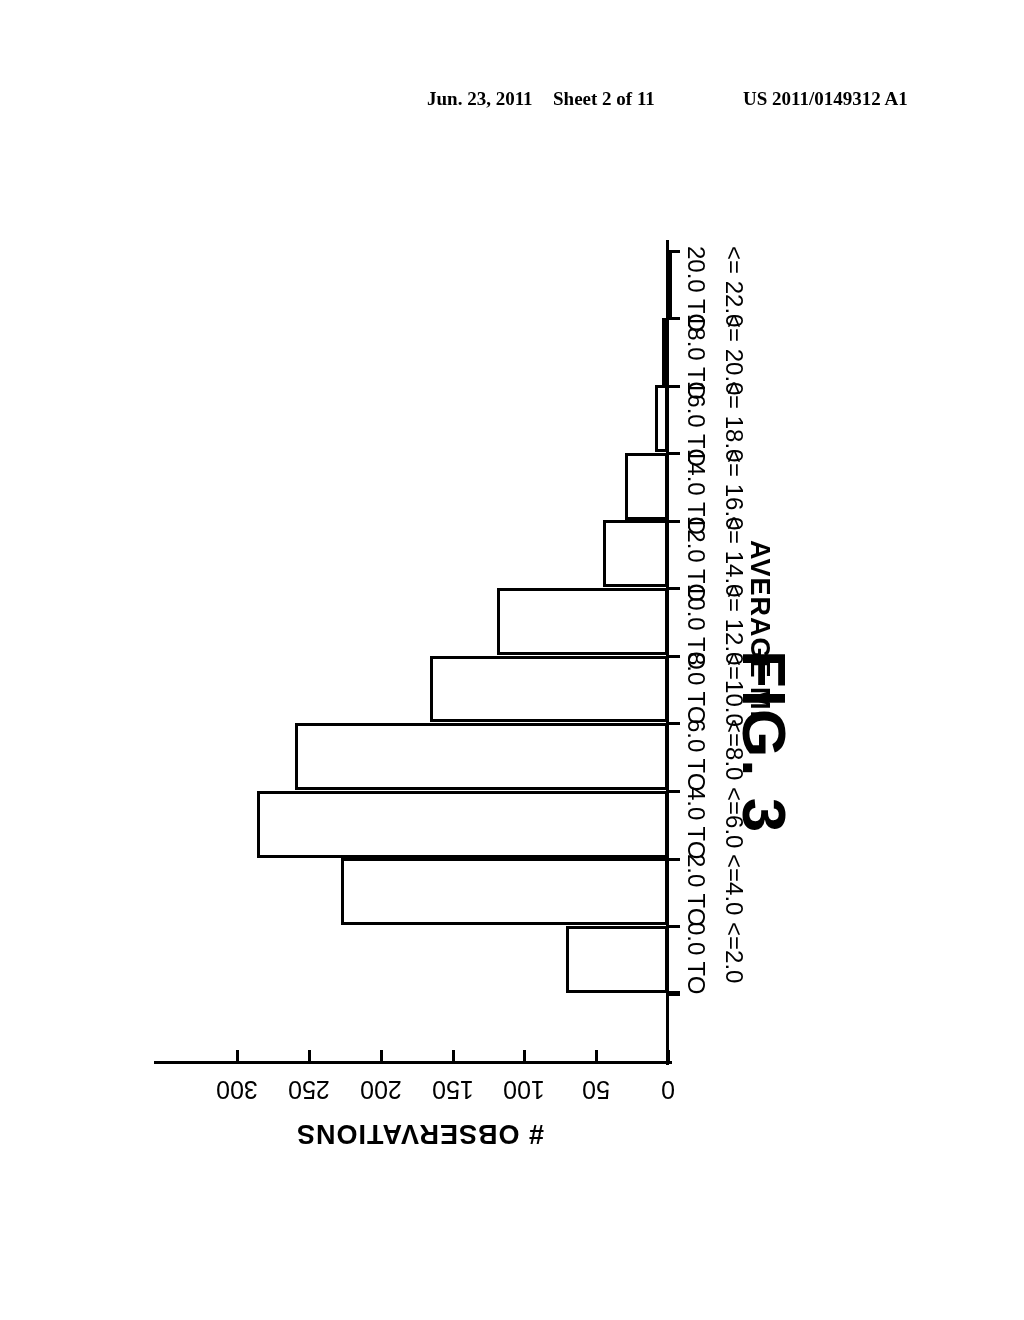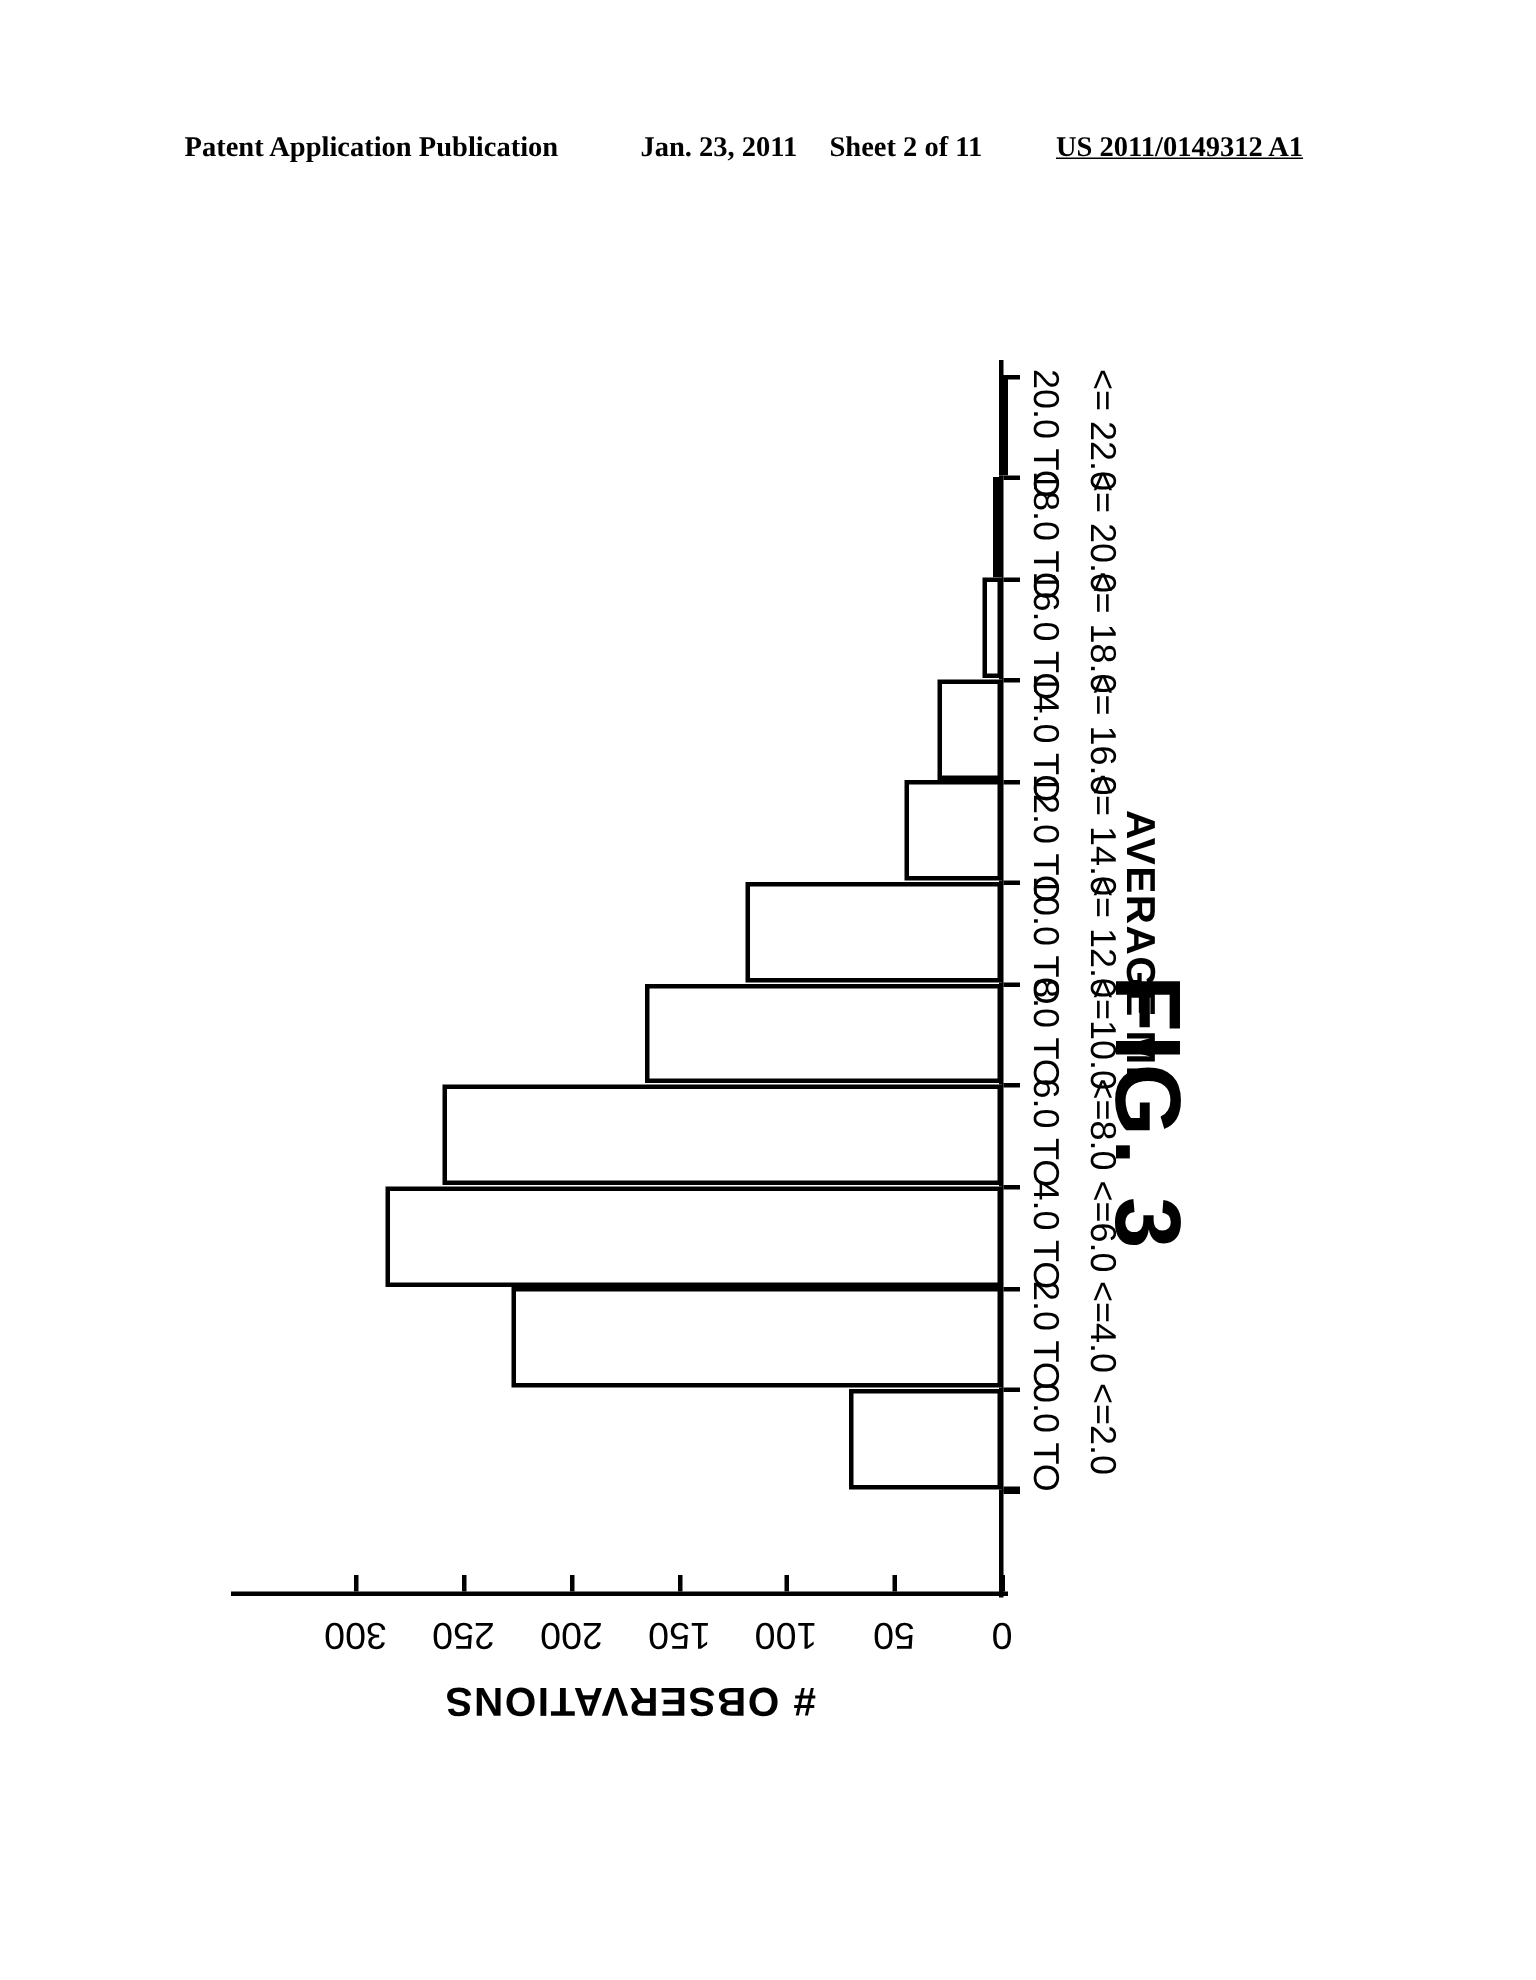--- a/index.html
+++ b/index.html
@@ -40,23 +40,22 @@
     left: 427px;
     top: 0;
   }
   #patent-header .hdr-sheet {
     position: absolute;
     left: 553px;
     top: 0;
   }
   #patent-header .hdr-number {
     position: absolute;
-    left: 704px;
-    top: 0;
-    text-decoration: underline;
+    left: 743px;
+    top: 0;
   }
 
   
   #figure {
     position: absolute;
     left: 0;
     top: 0;
     width: 1024px;
     height: 1320px;
   }
@@ -186,22 +185,21 @@
     position: absolute;
     border: 3px solid #000000;
     background: #ffffff;
     box-sizing: border-box;
   }
 </style>
 </head>
 <body>
 
 <div id="patent-header">
-  <span class="hdr-pub">Patent Application Publication</span>
-  <span class="hdr-date">Jan. 23, 2011</span>
+  <span class="hdr-date">Jun. 23, 2011</span>
   <span class="hdr-sheet">Sheet 2 of 11</span>
   <span class="hdr-number">US 2011/0149312 A1</span>
 </div>
 
 <div id="figure">
   <div id="plot-area">
 
     <div class="axis-line" id="value-axis-line"></div>
     <div class="axis-line" id="category-axis-line"></div>
 

